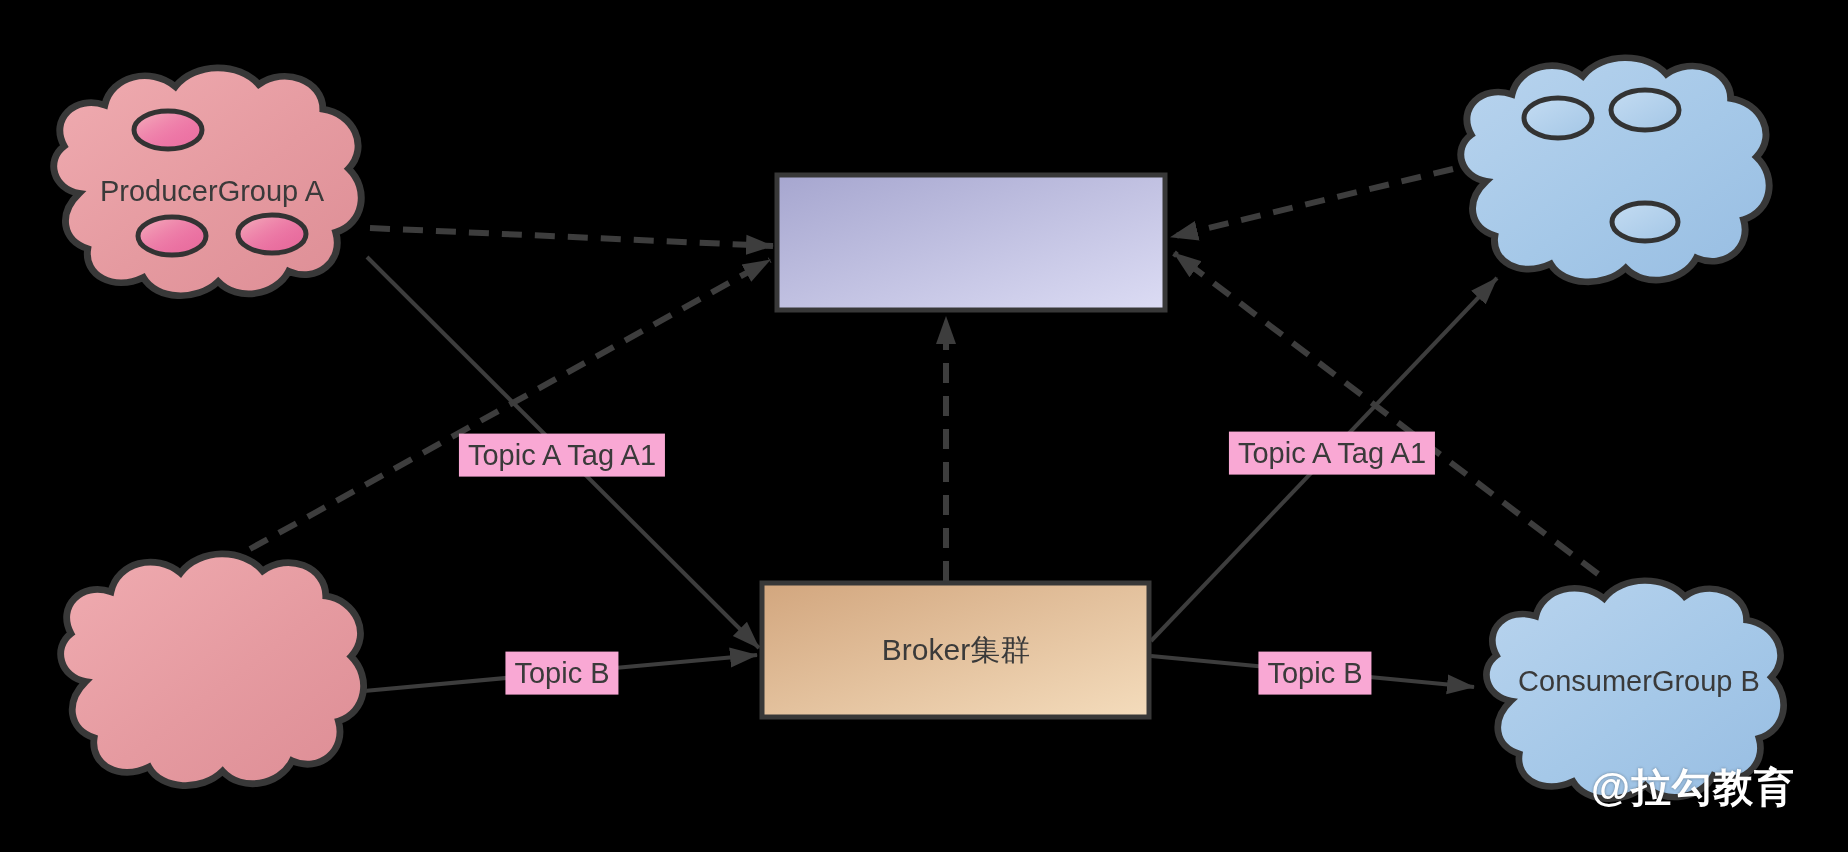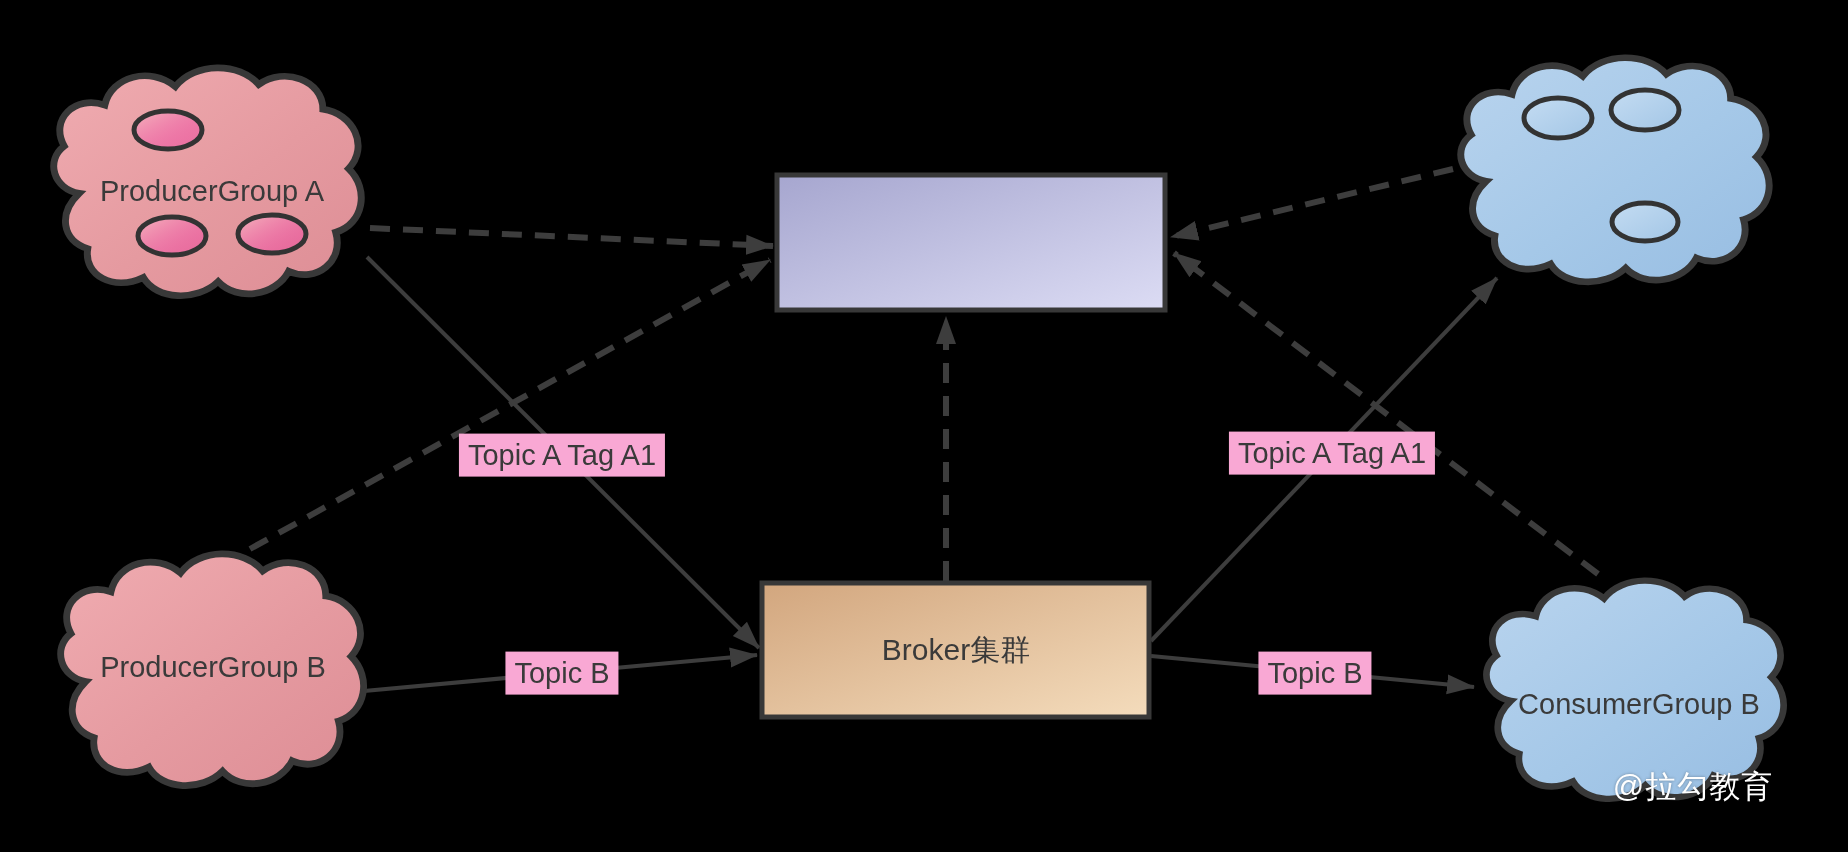--- a/index.html
+++ b/index.html
@@ -22,22 +22,22 @@
   }
   .node-label { font-size: 29px; }
   .box-label { font-size: 30px; }
   .edge-label {
     background: #f9a8d4;
     padding: 4px 9px;
     font-size: 29px;
   }
   .watermark {
     color: #ffffff;
-    font-size: 31px;
-    font-weight: 400;
+    font-size: 40px;
+    font-weight: 700;
     letter-spacing: 1px;
     text-shadow: 0 0 3px rgba(0,0,0,.35);
   }
 </style>
 </head>
 <body>
 
 <div class="stage">
 
   <svg width="1848" height="852" viewBox="0 0 1848 852">
@@ -121,24 +121,23 @@
     <g>
       <use href="#cloud" transform="translate(1469.7,573) scale(1.033,0.983)" fill="url(#gradBlue)" stroke="#383838" stroke-width="6.5"></use>
     </g>
 
     <rect x="777" y="175" width="388" height="135" fill="url(#gradLav)" stroke="#383838" stroke-width="5"></rect>
     <rect x="762" y="583" width="387" height="134" fill="url(#gradTan)" stroke="#383838" stroke-width="5"></rect>
   </svg>
 
   <div class="label node-label" style="left:212px; top:191px;">ProducerGroup A</div>
 
-  <div class="label node-label" style="left:213px; top:667px;">ProducerGroup B</div>
 
 
-  <div class="label node-label" style="left:1639px; top:704px;">ConsumerGroup B</div>
+  <div class="label node-label" style="left:1639px; top:681px;">ConsumerGroup B</div>
 
 
   <div class="label box-label" style="left:956px; top:650px;text-align:right;">Broker集群</div>
 
   <div class="label edge-label" style="left:562px; top:455px;">Topic A Tag A1</div>
 
   <div class="label edge-label" style="left:562px; top:673px;">Topic B</div>
 
   <div class="label edge-label" style="left:1332px; top:453px;">Topic A Tag A1</div>
 

